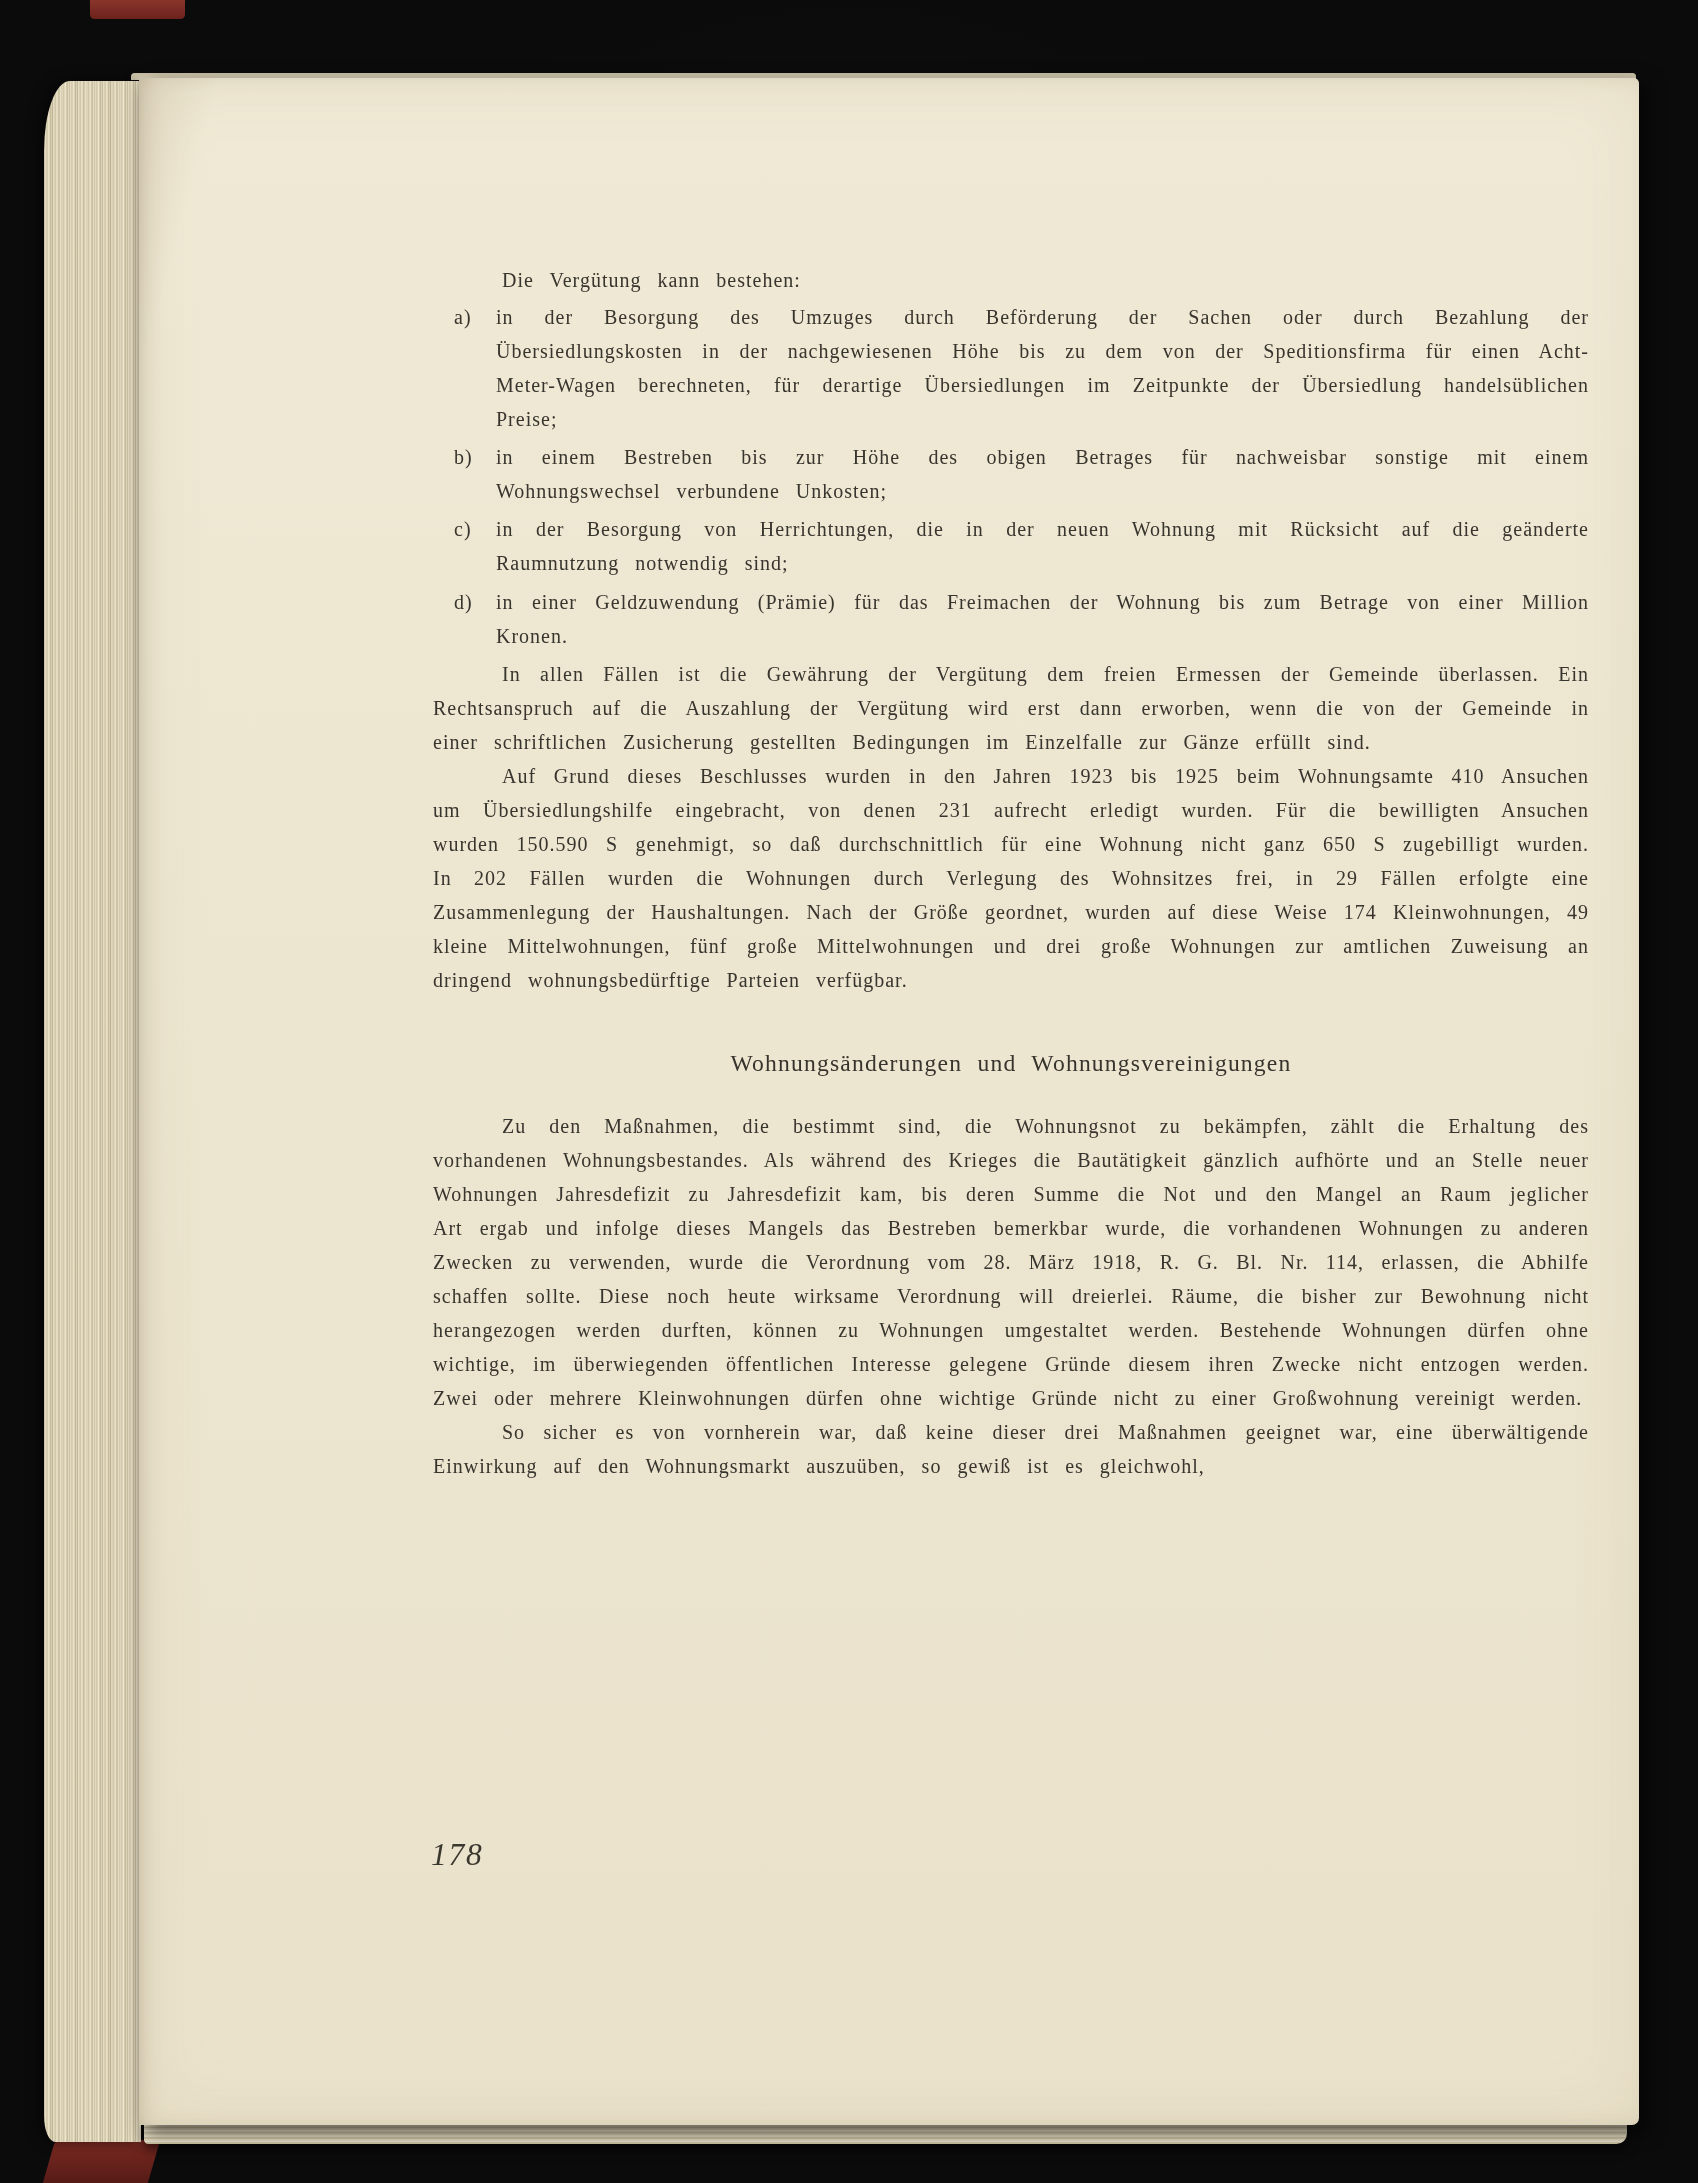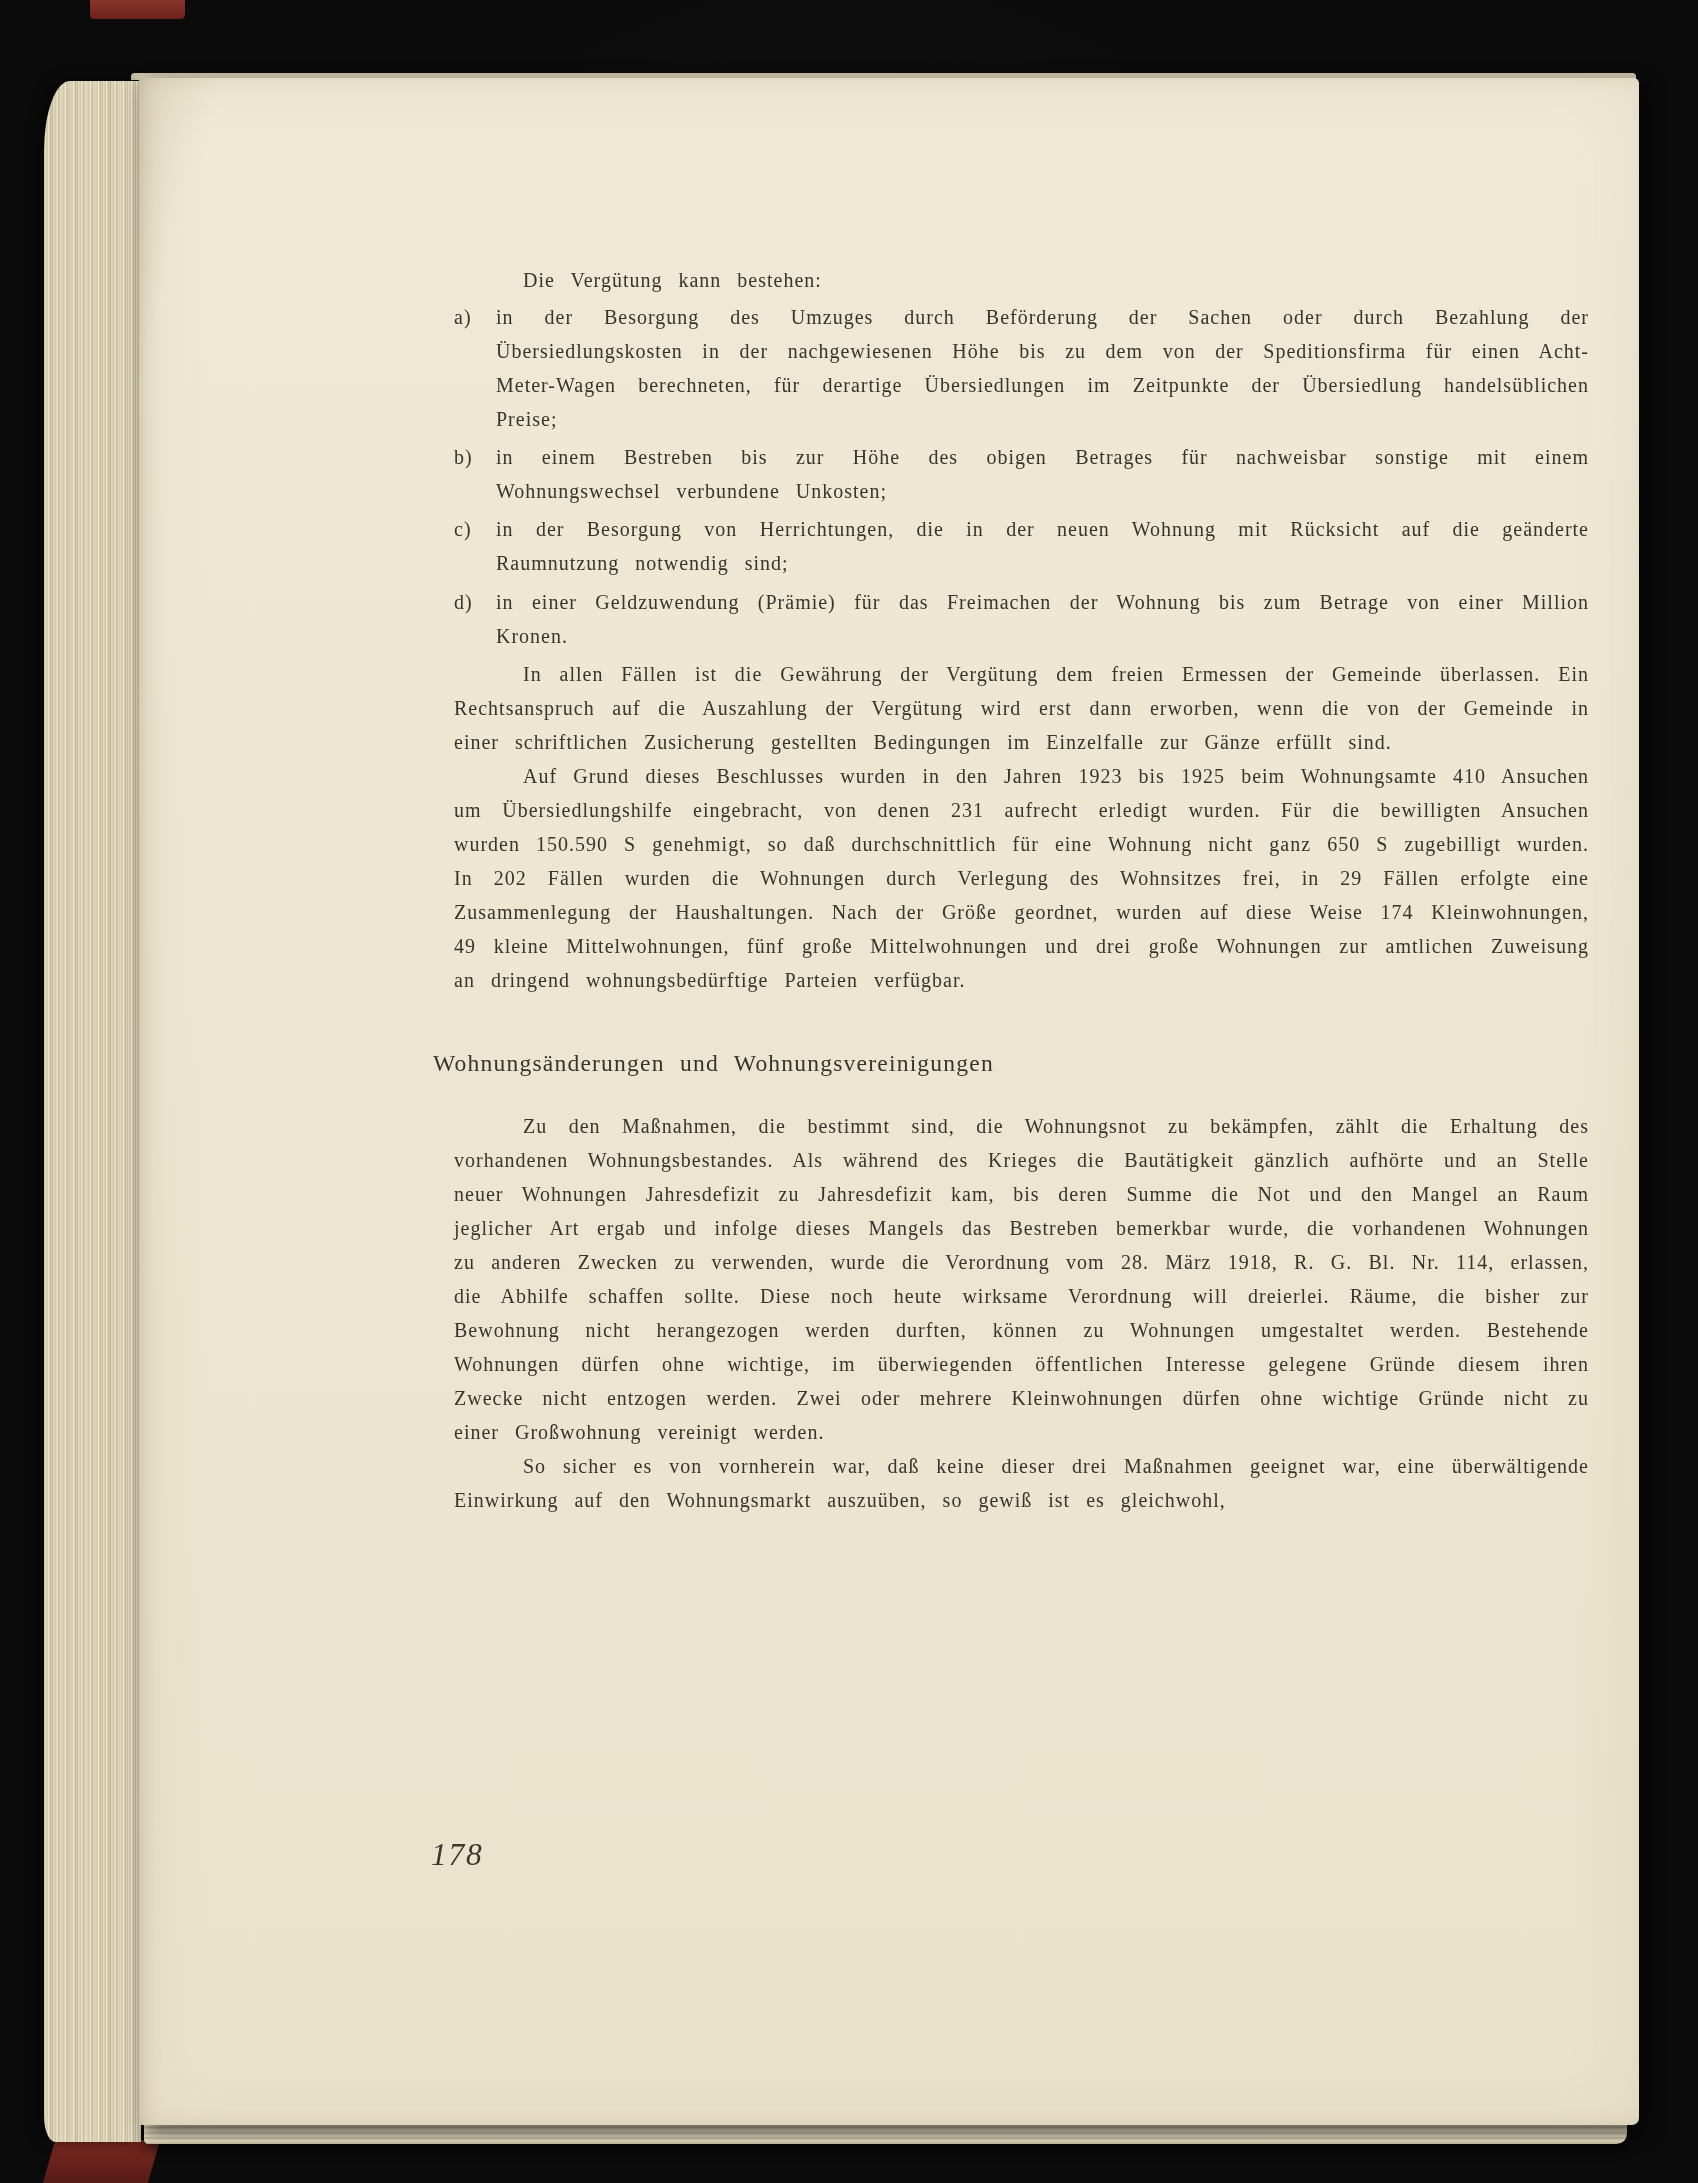--- a/index.html
+++ b/index.html
@@ -92,38 +92,38 @@
     text-align: justify;
     letter-spacing: 0.05em;
     word-spacing: 0.5em;
     hyphens: auto;
   }
   .para {
     margin: 0;
   }
   .indent {
     text-indent: 69px;
-    margin-left: 21px;
   }
   .intro {
     margin-bottom: 2.6px;
   }
   .list-item {
     position: relative;
     padding-left: 63px;
     margin: 2.6px 0 4.4px 0;
     text-align: justify;
   }
   .list-item .marker {
     position: absolute;
     left: 21px;
     top: 0;
   }
   .heading {
     margin: 49px 0 28px 0;
+    text-align: center;
     text-indent: 0;
     font-size: 23.6px;
     font-weight: normal;
     line-height: 35px;
     letter-spacing: 0.05em;
     word-spacing: 0.35em;
     color: #37342d;
   }
   .page-number {
     position: absolute;

